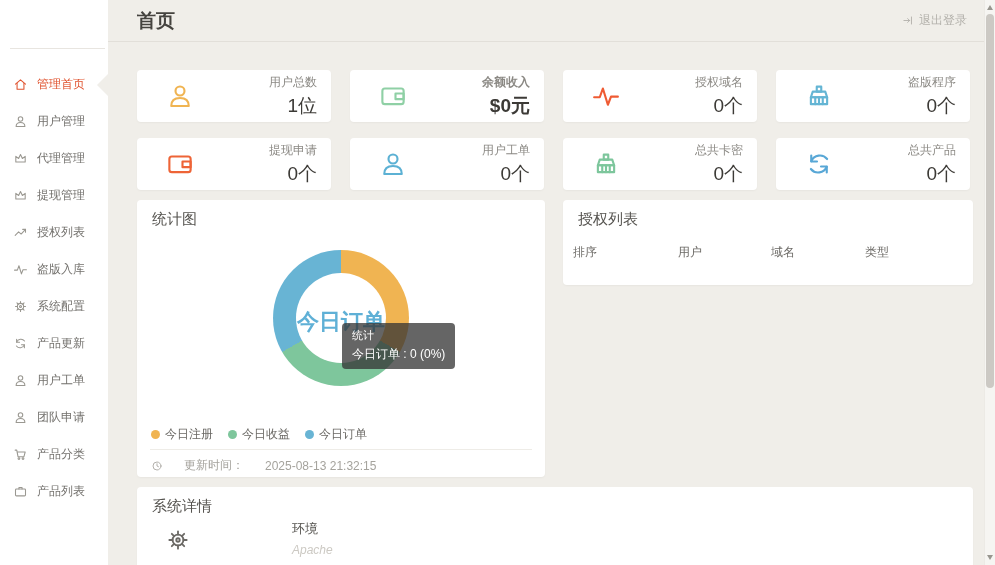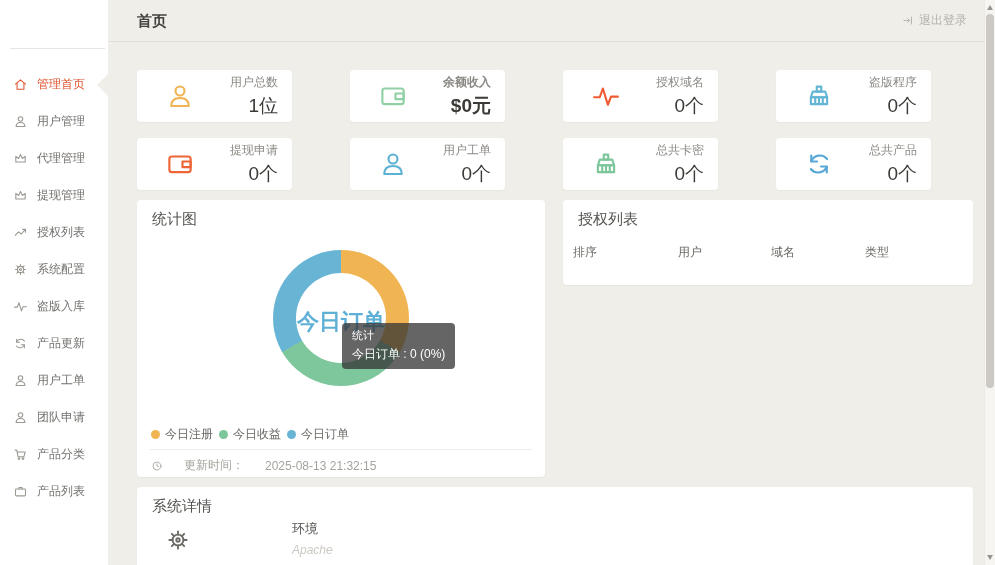--- a/index.html
+++ b/index.html
@@ -18,48 +18,48 @@
     color:#73716d;font-size:12px;cursor:pointer;}
   .nav-item svg{width:15px;height:15px;color:#9a9891;flex:0 0 auto;}
   .nav-item.active{color:#e0532f;}
   .nav-item.active svg{color:#e0532f;}
 
   
   .content{position:absolute;left:108px;top:0;width:887px;height:565px;background:#f0eee9;}
   .notch{position:absolute;left:-11px;top:74px;width:0;height:0;
     border-top:11px solid transparent;border-bottom:11px solid transparent;border-right:11px solid #f0eee9;z-index:3;}
   .topbar{position:absolute;left:0;right:0;top:0;height:41px;border-bottom:1px solid #e2dfd9;}
-  .page-title{position:absolute;left:29px;top:0;line-height:41px;font-size:15px;font-weight:bold;color:#45433f;}
+  .page-title{position:absolute;left:29px;top:0;line-height:41px;font-size:19px;font-weight:bold;color:#45433f;}
   .logout{position:absolute;right:28px;top:0;height:41px;display:flex;align-items:center;gap:4px;
     color:#b3b1ab;font-size:12px;cursor:pointer;}
   .logout svg{width:13px;height:13px;}
 
   
-  .card{position:absolute;width:155px;height:52px;background:#fff;border-radius:4px;
+  .card{position:absolute;width:194px;height:52px;background:#fff;border-radius:4px;
     box-shadow:0 1px 2px rgba(0,0,0,.04);display:flex;align-items:center;
     padding:0 14px 0 28px;box-sizing:border-box;}
   .card svg{width:30px;height:30px;}
   .card .txt{margin-left:auto;text-align:right;}
   .card .lbl{font-size:12px;color:#8b8984;}
   .card .val{font-size:19px;color:#3c3a36;margin-top:2px;}
 
   
   .panel{position:absolute;background:#fff;border-radius:4px;box-shadow:0 1px 2px rgba(0,0,0,.04);}
   .panel-title{position:absolute;left:15px;top:10px;font-size:15px;color:#55534f;}
 
   #chartPanel{left:29px;top:200px;width:408px;height:277px;}
   .donut{position:absolute;left:136px;top:50px;width:136px;height:136px;border-radius:50%;}
   .hole{position:absolute;left:23px;top:23px;right:23px;bottom:23px;background:#fff;border-radius:50%;}
   .center-label{position:absolute;left:0;top:57px;width:136px;text-align:center;
     font-size:22px;font-weight:bold;color:#5fb0d6;white-space:nowrap;z-index:4;}
   .tooltip{position:absolute;left:205px;top:123px;background:rgba(52,52,52,.76);border-radius:4px;
     padding:5px 10px 6px;color:#fff;z-index:5;white-space:nowrap;}
   .tooltip .t1{font-size:11px;}
   .tooltip .t2{font-size:12px;margin-top:3px;}
-  .legend{position:absolute;left:14px;top:226px;display:flex;gap:6px;align-items:center;
+  .legend{position:absolute;left:14px;top:226px;display:flex;gap:15px;align-items:center;
     font-size:12px;color:#6b6965;}
   .legend .li{display:flex;align-items:center;gap:5px;}
   .legend .dot{width:9px;height:9px;border-radius:50%;display:inline-block;}
   .chart-divider{position:absolute;left:13px;right:13px;top:249px;border-top:1px solid #eeece7;}
   .update-row{position:absolute;left:14px;top:257px;display:flex;align-items:center;gap:21px;
     font-size:12px;color:#a5a39d;}
   .update-row svg{width:12px;height:12px;}
 
   #authPanel{left:455px;top:200px;width:410px;height:85px;}
   .auth-cols{position:absolute;left:10px;right:10px;top:44px;display:grid;
@@ -177,29 +177,29 @@
         <span>提现管理</span>
       </div>
       <div class="nav-item">
         <svg class="icon">
           <use href="#trend-icon"></use>
         </svg>
         <span>授权列表</span>
       </div>
       <div class="nav-item">
         <svg class="icon">
+          <use href="#pulse-icon"></use>
+        </svg>
+        <span>盗版入库</span>
+      </div>
+      <div class="nav-item">
+        <svg class="icon">
           <use href="#gear-icon"></use>
         </svg>
         <span>系统配置</span>
-      </div>
-      <div class="nav-item">
-        <svg class="icon">
-          <use href="#pulse-icon"></use>
-        </svg>
-        <span>盗版入库</span>
       </div>
       <div class="nav-item">
         <svg class="icon">
           <use href="#refresh-icon"></use>
         </svg>
         <span>产品更新</span>
       </div>
       <div class="nav-item">
         <svg class="icon">
           <use href="#user-icon"></use>

